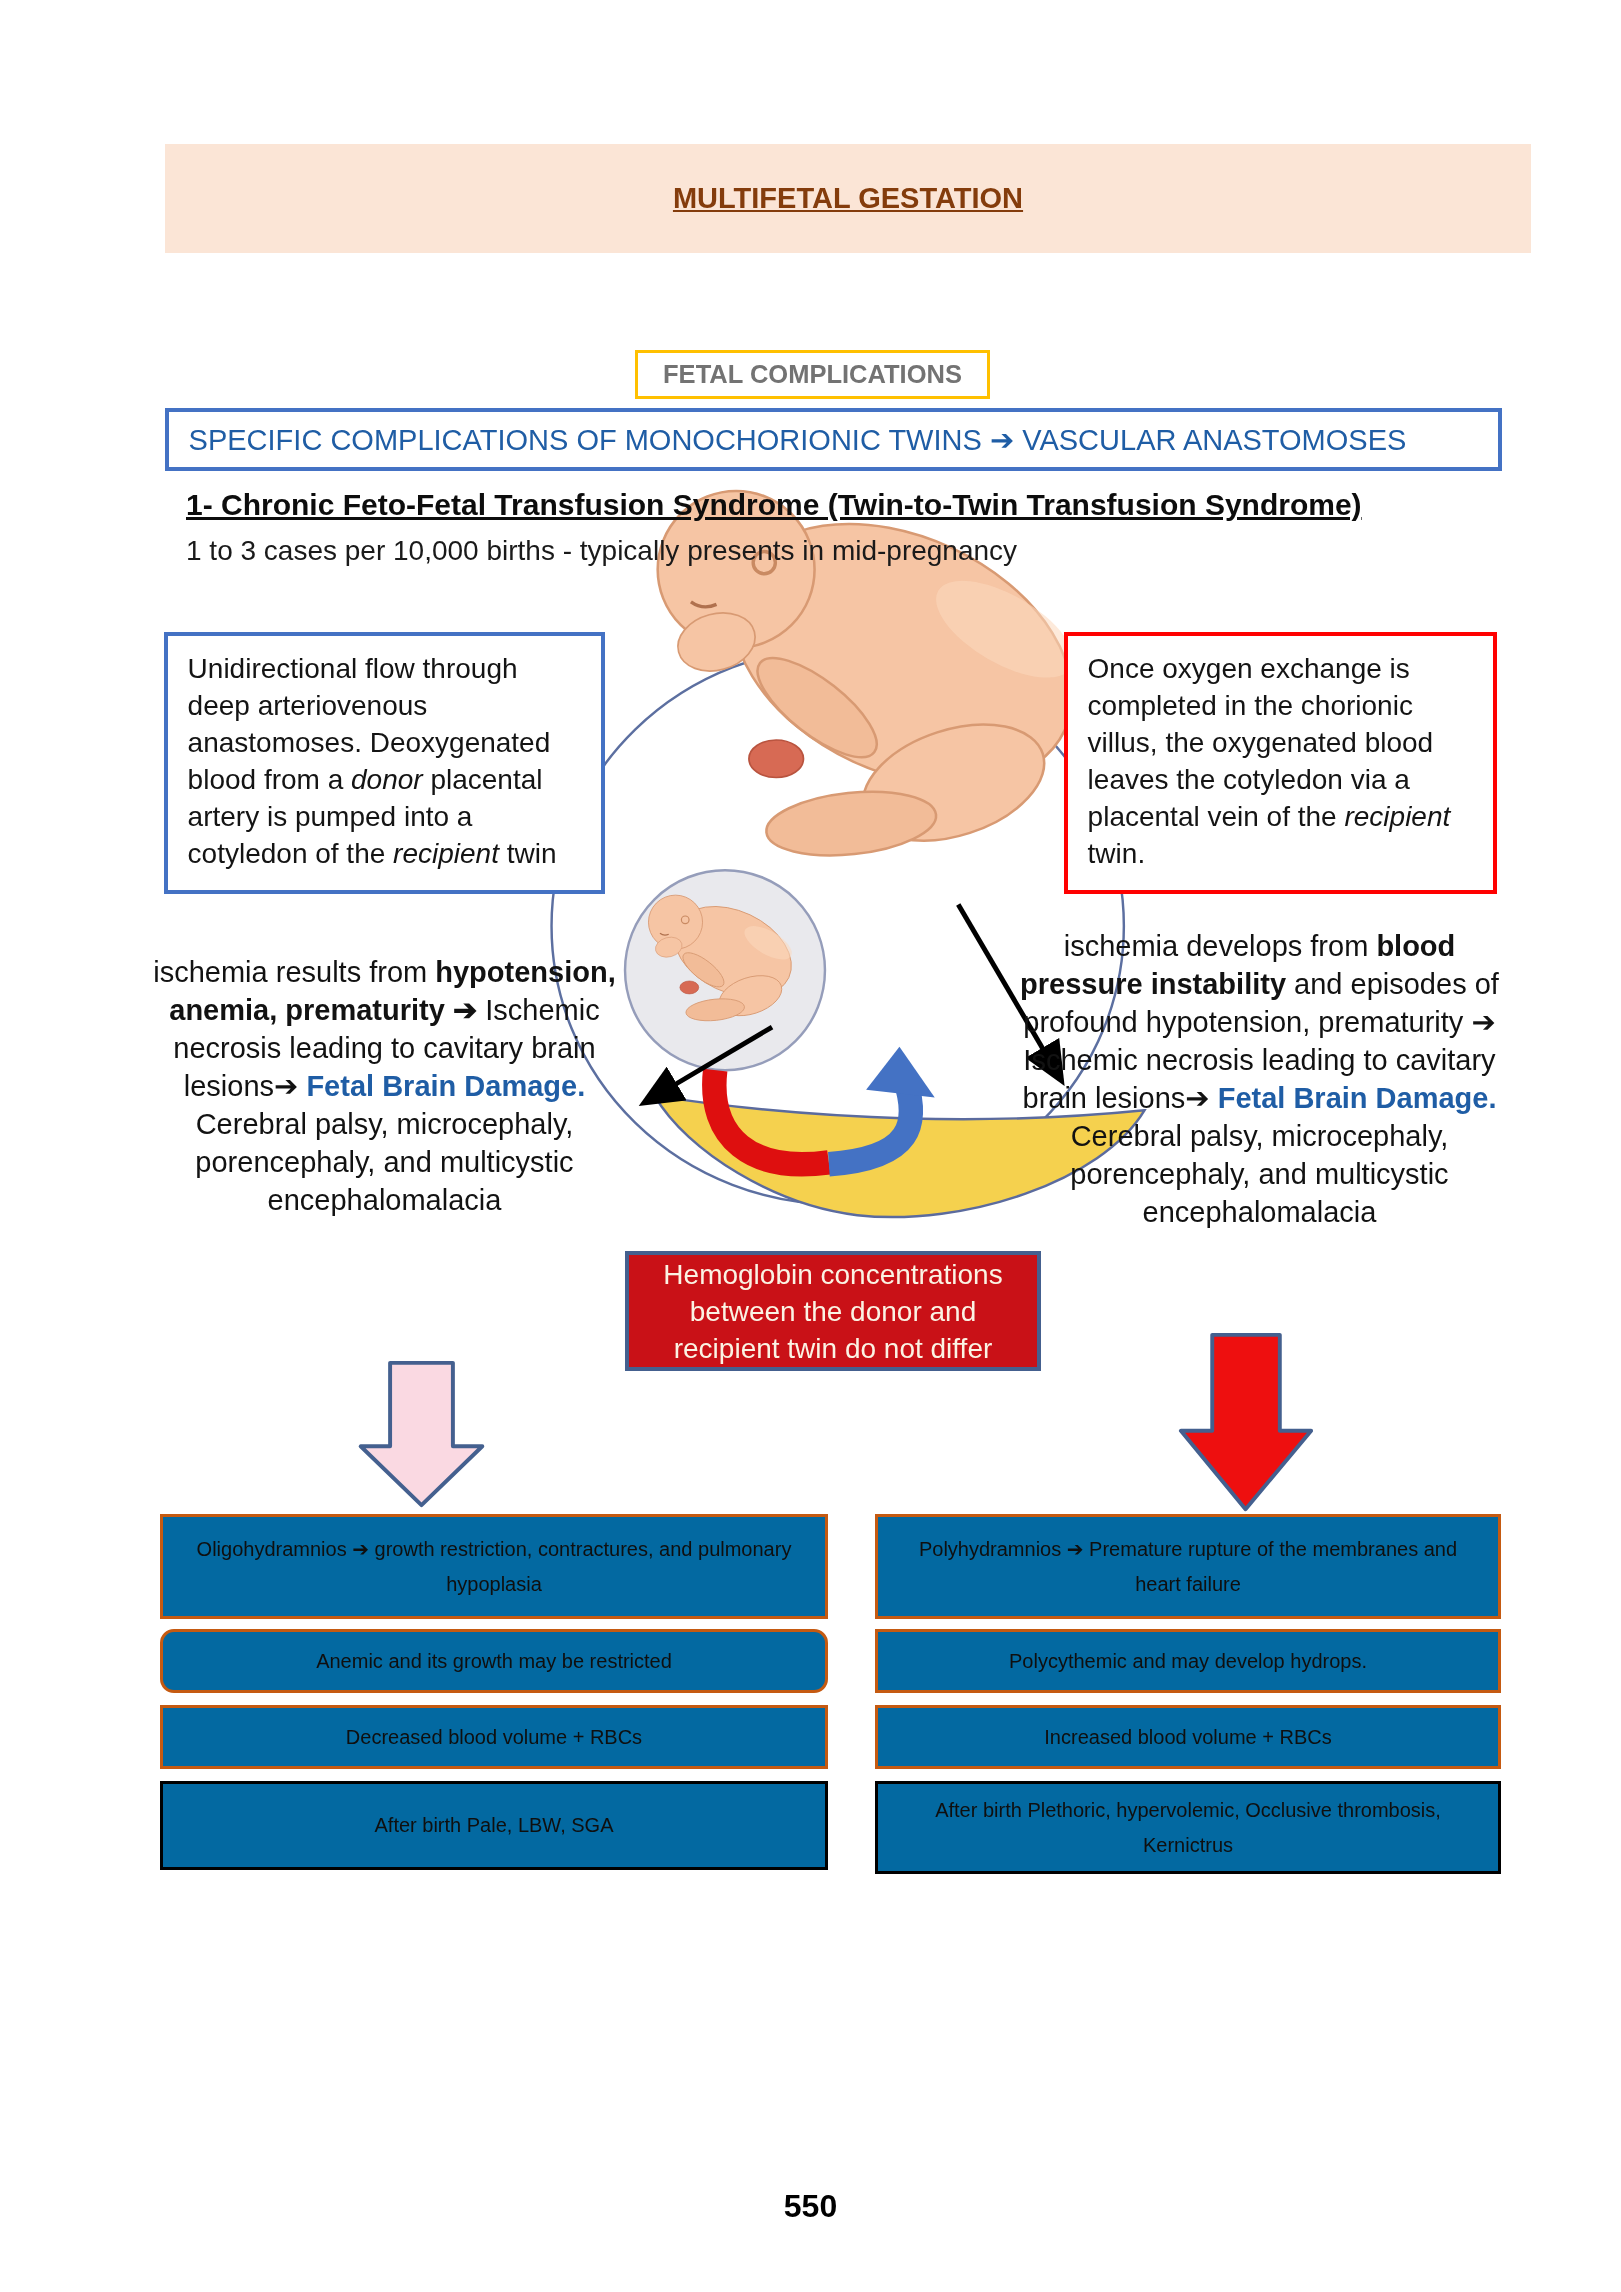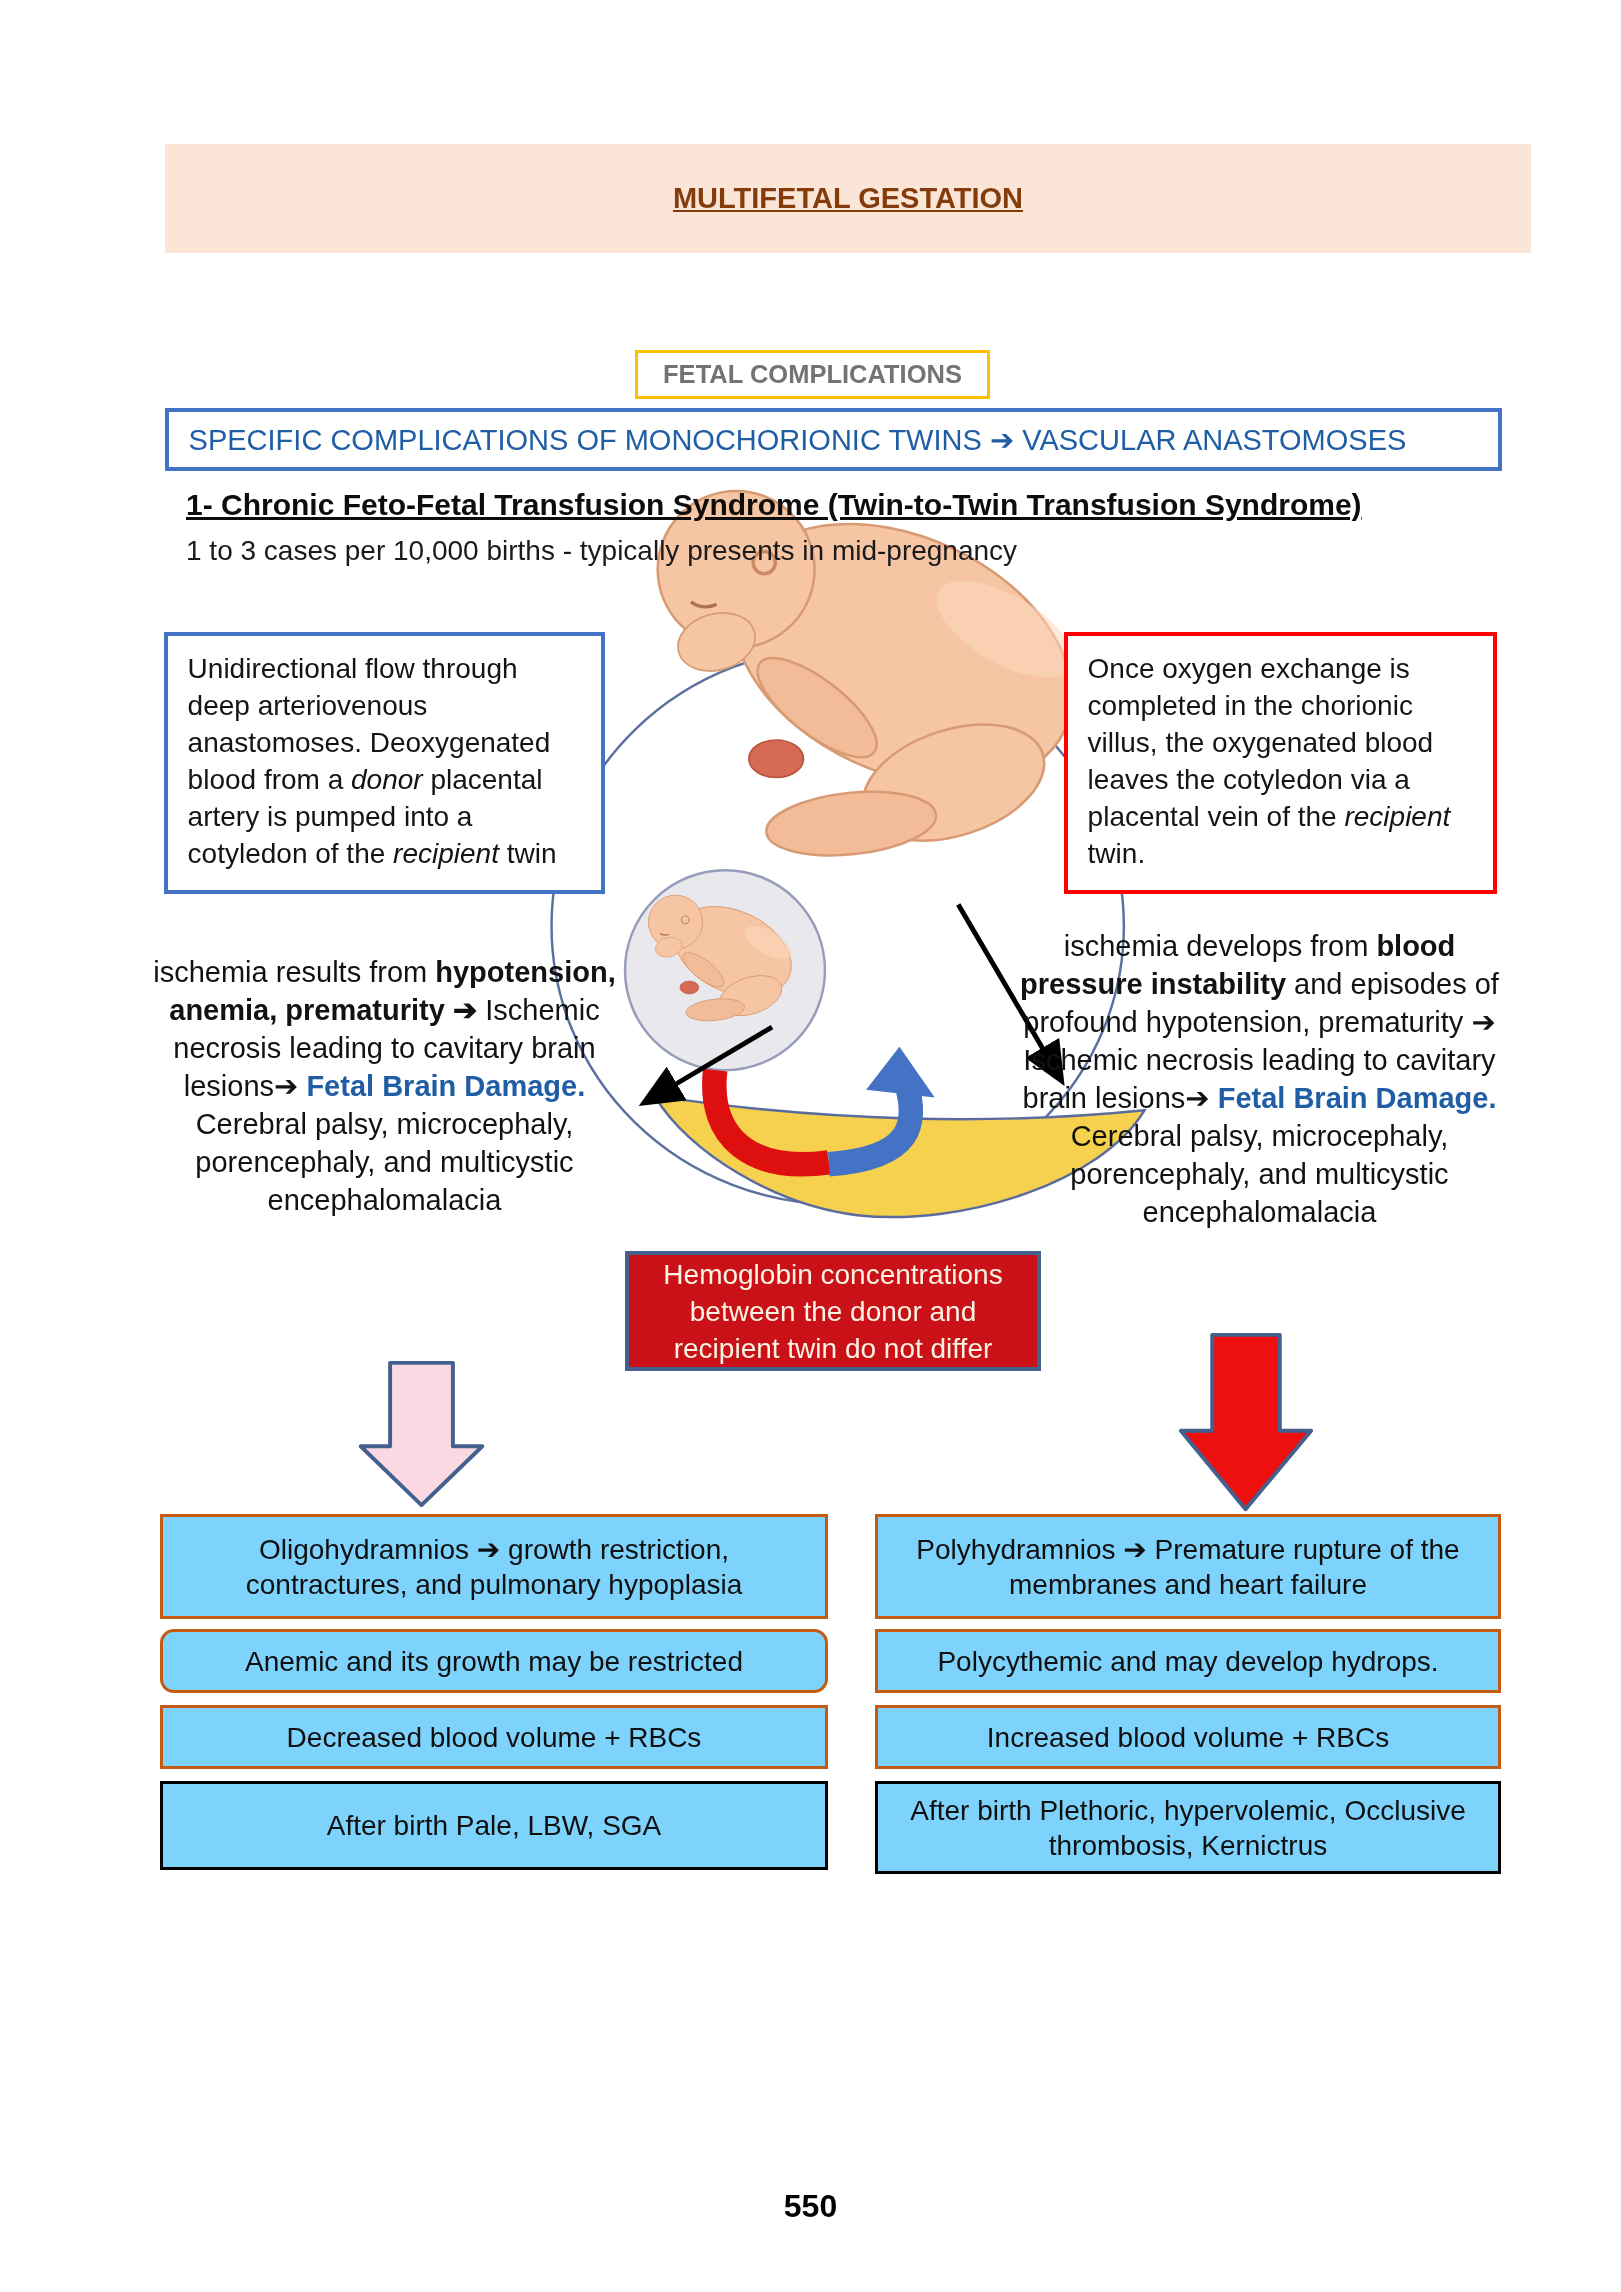--- a/index.html
+++ b/index.html
@@ -45,21 +45,21 @@
   .blue-bold { color:#1F5DA5; font-weight:bold; }
 
   
   .hemo-box { left:625px; top:1215px; width:416px; height:120px; background:#C91117;
               border:4.9px solid #44608F; display:flex; align-items:center; justify-content:flex-start;
               text-align:center; z-index:4;margin-top:36px; }
   .hemo-text { color:#FBF3E4; font-size:28px; line-height:37px; padding:0 5.9px; }
 
   
   .outcome { display:flex; align-items:center; justify-content:center; text-align:center;
-             font-size:28px; line-height:35px; background:#7dd3fc; color:#0f0f0f; z-index:3;
+             font-size:20px; line-height:35px; background:#0369a1; color:#0f0f0f; z-index:3;
              padding:0 25.5px; }
   .orange-b { border:3.9px solid #C55A11; }
   .black-b  { border:3.9px solid #000000; }
   .dl1 { left:160px; top:1514px; width:668px; height:105px; }
   .dl2 { left:160px; top:1629px; width:668px; height:64px;border-radius:14px; }
   .dl3 { left:160px; top:1705px; width:668px; height:64px; }
   .dl4 { left:160px; top:1781px; width:668px; height:89px; }
   .rr1 { left:875px; top:1514px; width:626px; height:105px; }
   .rr2 { left:875px; top:1629px; width:626px; height:64px; }
   .rr3 { left:875px; top:1705px; width:626px; height:64px; }

